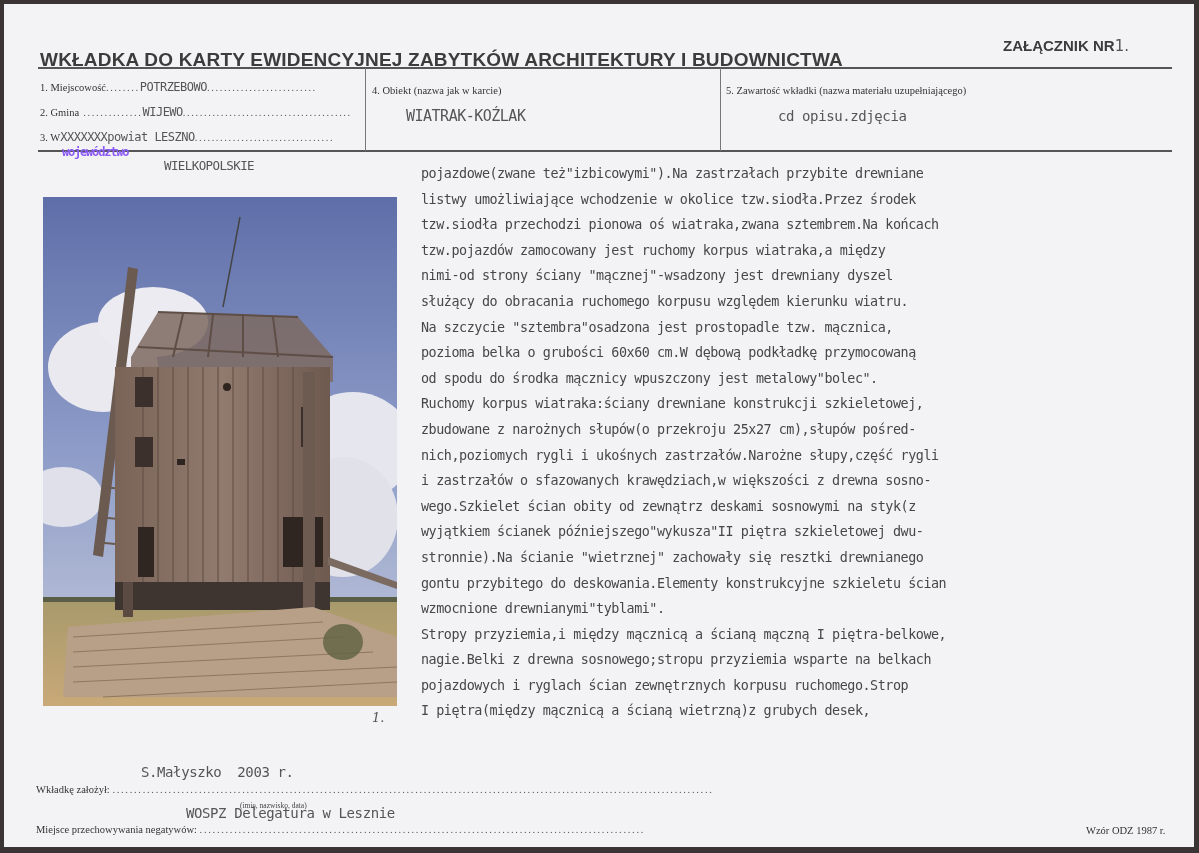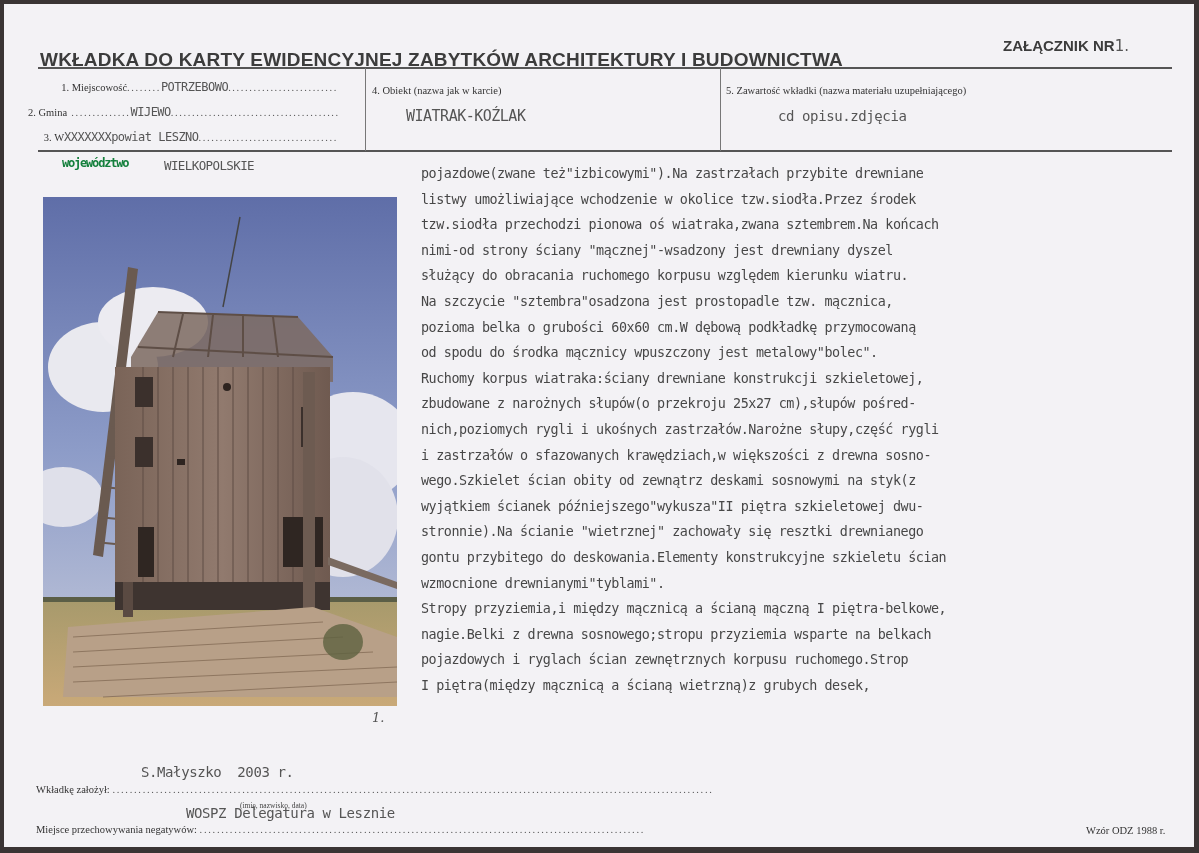--- a/index.html
+++ b/index.html
@@ -27,23 +27,23 @@
   .vrule { position: absolute; width: 1px; background: #777; }
   .serif-label {
     font-family: "Liberation Serif", serif; font-size: 10.5px; color: #333;
     position: absolute; white-space: nowrap; margin-top: 12px;
   }
   .type {
     font-family: "DejaVu Sans Mono", monospace; color: #555;
     position: absolute; white-space: nowrap;
   }
   .field-line {
-    position: absolute; left: 24px; width: 310px; height: 18px;
+    position: absolute; left: 36px; width: 310px; height: 18px;
     font-family: "Liberation Serif", serif; font-size: 10.5px; color:#333;
-    white-space: nowrap; overflow: hidden; text-align: right;
+    white-space: nowrap; overflow: hidden;
   }
   .field-line .dots { letter-spacing: 1.6px; color:#555; }
   .field-line .val { font-family: "DejaVu Sans Mono", monospace; font-size: 12px; color:#555; letter-spacing: -0.5px; }
   .photo {
     position: absolute; left: 39px; top: 193px; width: 354px; height: 509px;
     overflow: hidden;
   }
   .body-text {
     position: absolute; left: 417px; top: 157px; width: 760px;
     font-family: "DejaVu Sans Mono", monospace; font-size: 13.4px;
@@ -80,21 +80,21 @@
   <div class="field-line" style="top:76px;">
     <span>1. Miejscowość</span><span class="dots">........</span><span class="val">POTRZEBOWO</span><span class="dots">..........................</span>
   </div>
   <div class="field-line" style="top:101px;">
     <span>2. Gmina</span><span class="dots"> ..............</span><span class="val">WIJEWO</span><span class="dots">...........................................</span>
   </div>
   <div class="field-line" style="top:126px;">
     <span>3. W</span><span class="val">XXXXXXXpowiat LESZNO</span><span class="dots">.................................</span>
   </div>
 
-  <div class="type" style="left:58px; top:152px; font-size:12px; letter-spacing:-1.2px; font-weight:bold; color:#15803d;">województwo</div>
+  <div class="type" style="left:58px; top:141px; font-size:12px; letter-spacing:-1.2px; font-weight:bold; color:#8b5cf6;">województwo</div>
   <div class="type" style="left:160px; top:154px; font-size:12.5px; letter-spacing:-0.6px;">WIELKOPOLSKIE</div>
 
   <div class="serif-label" style="left:368px; top:69px;">4. Obiekt (nazwa jak w karcie)</div>
   <div class="type" style="left:402px; top:103px; font-size:15px; letter-spacing:-0.5px;">WIATRAK-KOŹLAK</div>
 
   <div class="serif-label" style="left:722px; top:69px;">5. Zawartość wkładki (nazwa materiału uzupełniającego)</div>
   <div class="type" style="left:774px; top:104px; font-size:14px; letter-spacing:-0.4px;">cd opisu.zdjęcia</div>
 
   <div class="photo">
     <svg width="354" height="509" viewBox="0 0 354 509" xmlns="http://www.w3.org/2000/svg">
@@ -186,20 +186,21 @@
       </g>
       <ellipse cx="300" cy="445" rx="20" ry="18" fill="#5e6240" opacity="0.8"></ellipse>
     </svg>
   </div>
   <div class="photo-num">1.</div>
 
   <div class="body-text">
     <span class="line">pojazdowe(zwane też"izbicowymi").Na zastrzałach przybite drewniane</span>
     <span class="line">listwy umożliwiające wchodzenie w okolice tzw.siodła.Przez środek</span>
     <span class="line">tzw.siodła przechodzi pionowa oś wiatraka,zwana sztembrem.Na końcach</span>
+    <span class="line">tzw.pojazdów zamocowany jest ruchomy korpus wiatraka,a między</span>
     <span class="line">nimi-od strony ściany "mącznej"-wsadzony jest drewniany dyszel</span>
     <span class="line">służący do obracania ruchomego korpusu względem kierunku wiatru.</span>
     <span class="line">Na szczycie "sztembra"osadzona jest prostopadle tzw. mącznica,</span>
     <span class="line">pozioma belka o grubości 60x60 cm.W dębową podkładkę przymocowaną</span>
     <span class="line">od spodu do środka mącznicy wpuszczony jest metalowy"bolec".</span>
     <span class="line"><span class="ul">Ruchomy korpus wiatraka</span><span>:ściany drewniane konstrukcji szkieletowej,</span></span>
     <span class="line">zbudowane z narożnych słupów(o przekroju 25x27 cm),słupów pośred-</span>
     <span class="line">nich,poziomych rygli i ukośnych zastrzałów.Narożne słupy,część rygli</span>
     <span class="line">i zastrzałów o sfazowanych krawędziach,w większości z drewna sosno-</span>
     <span class="line">wego.Szkielet ścian obity od zewnątrz deskami sosnowymi na styk(z</span>
@@ -217,14 +218,14 @@
   <div class="footer-label" style="left:32px; top:780px;">
     <span>Wkładkę założył:</span>
     <span class="footer-dots">...........................................................................................................................................</span>
   </div>
   <div class="small-note" style="left:236px; top:797px;">(imię, nazwisko, data)</div>
   <div class="type" style="left:182px; top:801px; font-size:14px; letter-spacing:-0.4px;">WOSPZ Delegatura w Lesznie</div>
   <div class="footer-label" style="left:32px; top:820px;">
     <span>Miejsce przechowywania negatywów:</span>
     <span class="footer-dots">.......................................................................................................</span>
   </div>
-  <div class="wzor">Wzór ODZ 1988 r.</div>
+  <div class="wzor">Wzór ODZ 1987 r.</div>
 </div>
 
 </body></html>

